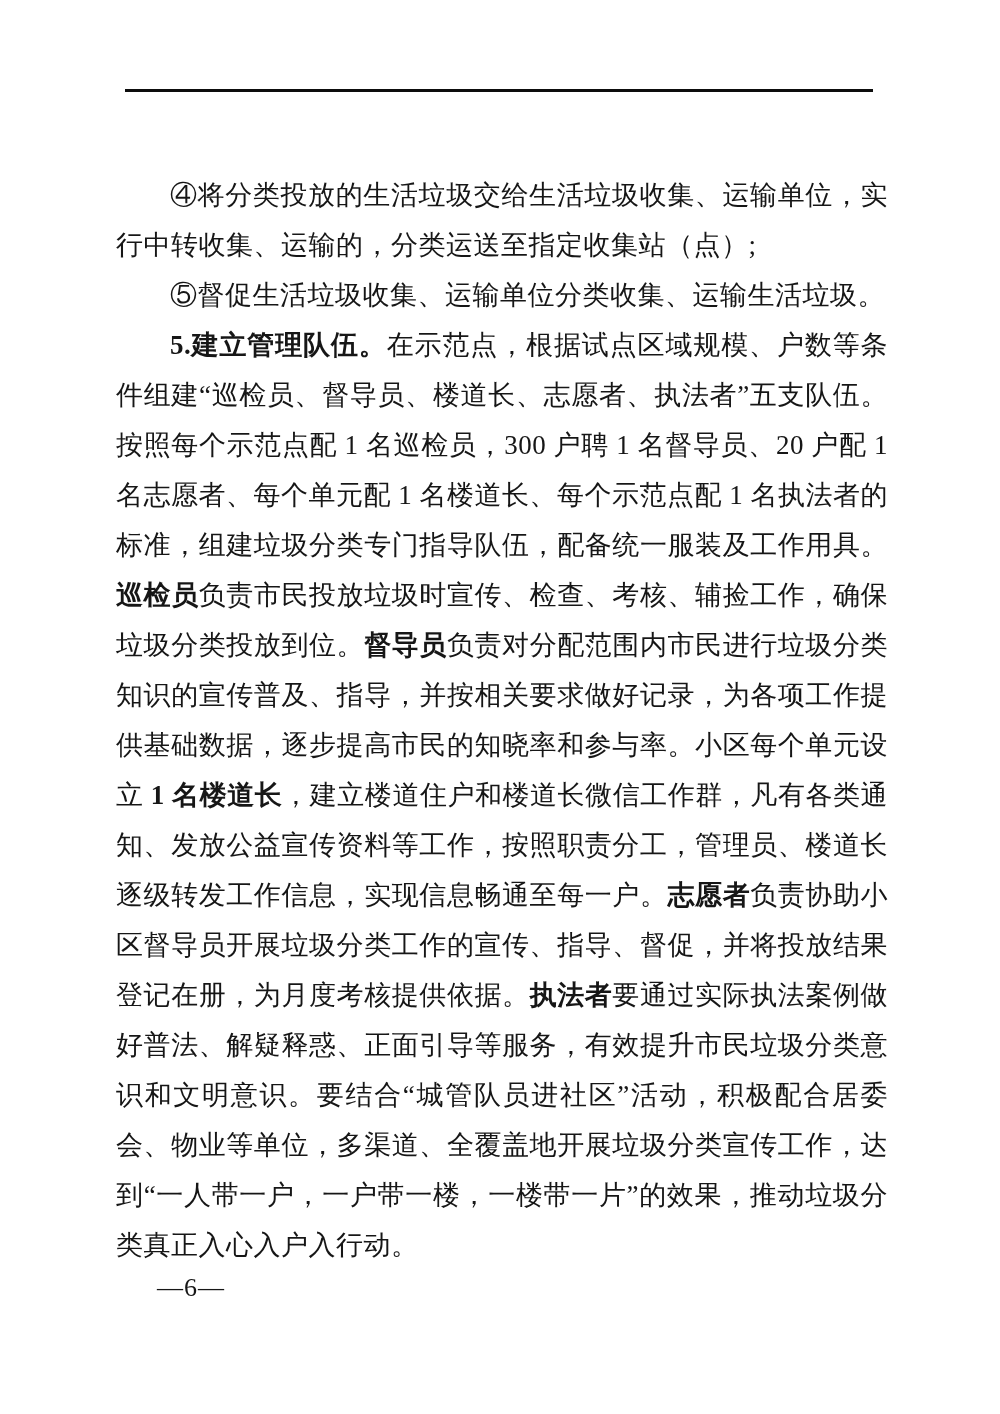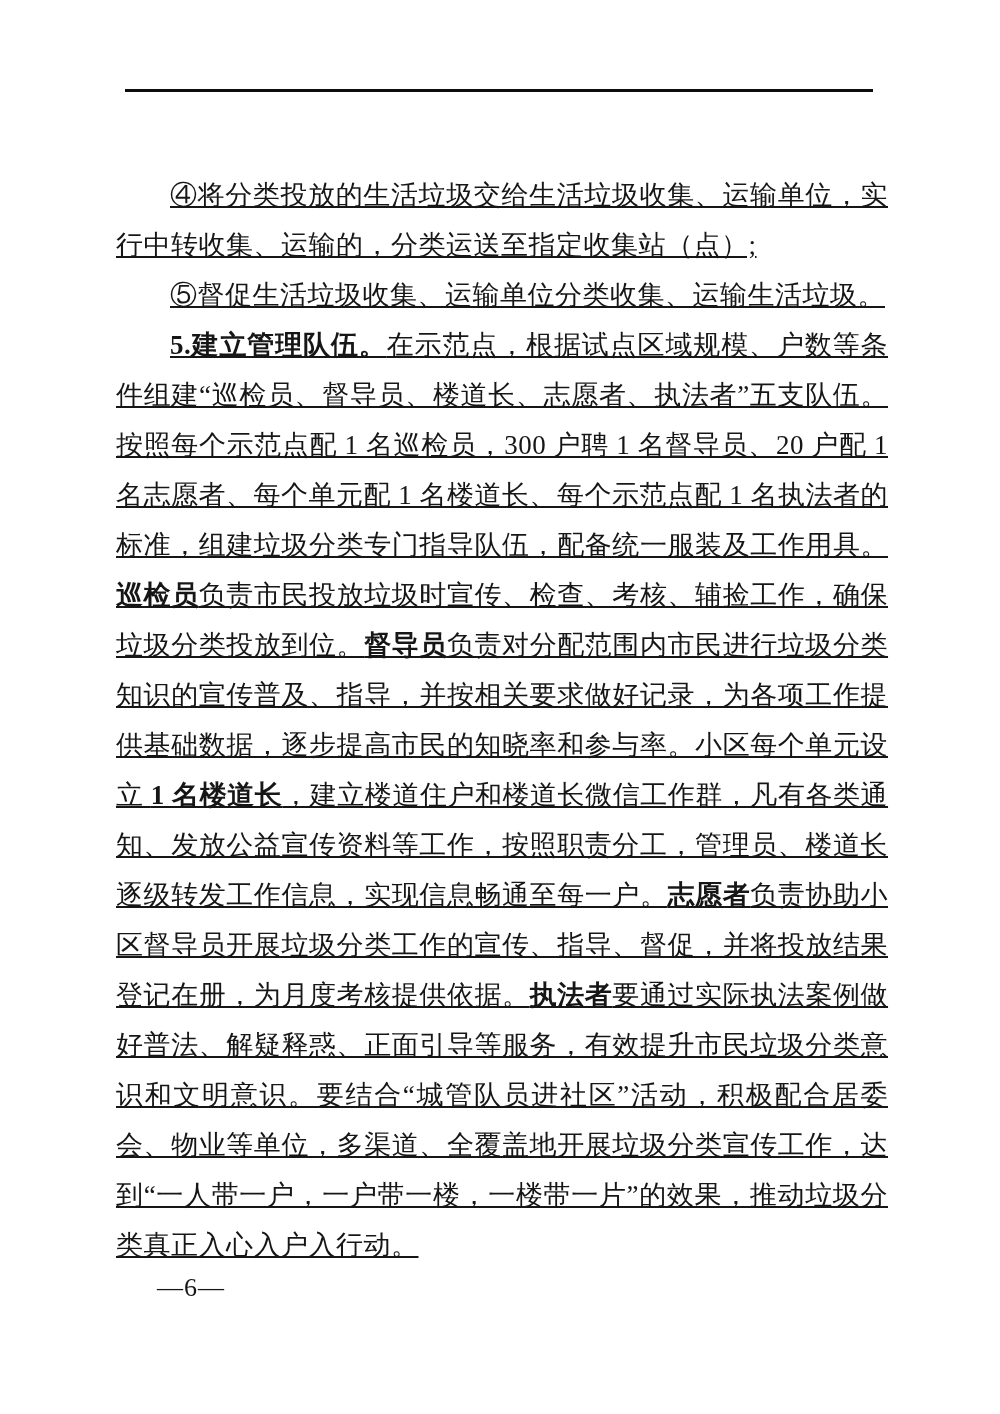--- a/index.html
+++ b/index.html
@@ -27,21 +27,20 @@
   }
   .body-text {
     position: absolute;
     left: 116px;
     top: 170px;
     width: 772px;
     font-size: 27px;
     line-height: 50px;
     text-align: justify;
     letter-spacing: 0.5px;
-    text-decoration: underline;
   }
   .para {
     margin: 0;
     padding: 0;
     text-indent: 2em;
   }
   .run {
     font-weight: normal;
   }
   .run.bold {

